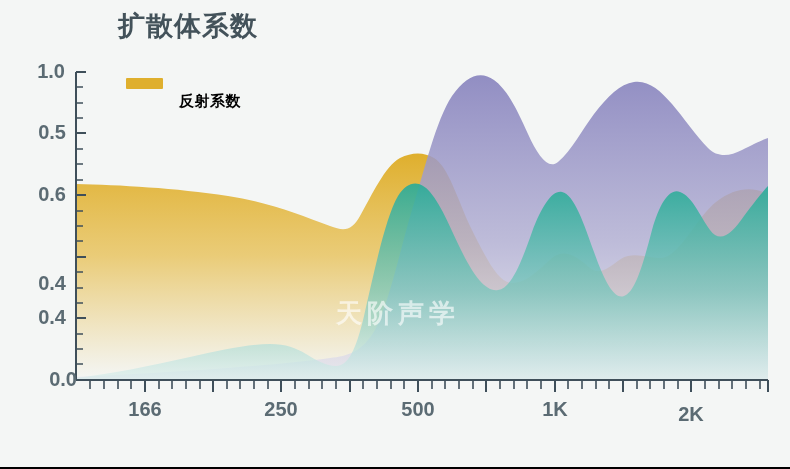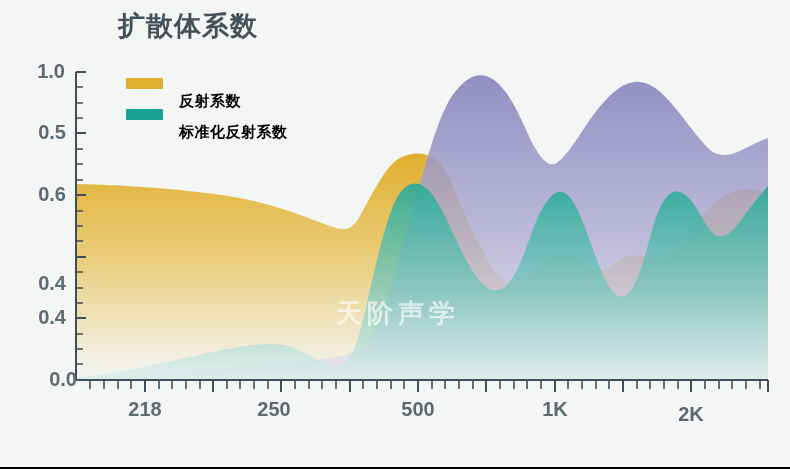--- a/index.html
+++ b/index.html
@@ -240,32 +240,28 @@
     </g>
   </svg>
 
   <div id="watermark">天阶声学</div>
 
   <div id="legend">
     <div class="legend-row">
       <span class="legend-swatch" style="background:#dfaf2d"></span>
       <span class="legend-label">反射系数</span>
     </div>
-    <div class="legend-row">
-      <span class="legend-swatch" style="background:#17a393"></span>
-      <span class="legend-label">标准化反射系数</span>
-    </div>
   </div>
 
   <div class="axis-label ylabel" style="left:17px; top:60px; width:48px;">1.0</div>
   <div class="axis-label ylabel" style="left:18px; top:121px; width:48px;">0.5</div>
   <div class="axis-label ylabel" style="left:18px; top:183px; width:48px;">0.6</div>
   <div class="axis-label ylabel" style="left:18px; top:245px; width:48px;margin-top:27px;">0.4</div>
   <div class="axis-label ylabel" style="left:18px; top:306px; width:48px;">0.4</div>
   <div class="axis-label ylabel" style="left:29px; top:368px; width:48px;">0.0</div>
 
-  <div class="axis-label xlabel" style="left:115px; top:398px; width:60px;">218</div>
-  <div class="axis-label xlabel" style="left:244px; top:398px; width:60px;">250</div>
+  <div class="axis-label xlabel" style="left:115px; top:398px; width:60px;">166</div>
+  <div class="axis-label xlabel" style="left:251px; top:398px; width:60px;">250</div>
   <div class="axis-label xlabel" style="left:388px; top:398px; width:60px;">500</div>
   <div class="axis-label xlabel" style="left:525px; top:398px; width:60px;">1K</div>
   <div class="axis-label xlabel" style="left:661px; top:374px; width:60px;margin-top:29px;">2K</div>
 
 </div>
 
 </body></html>

